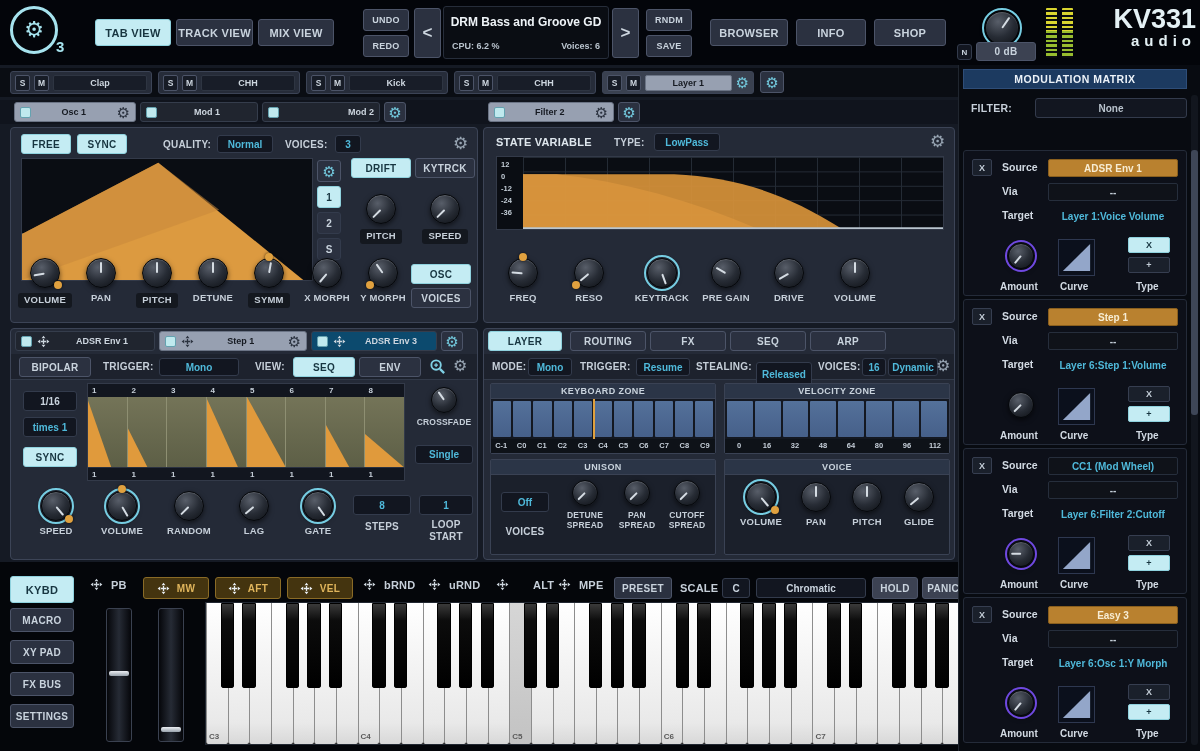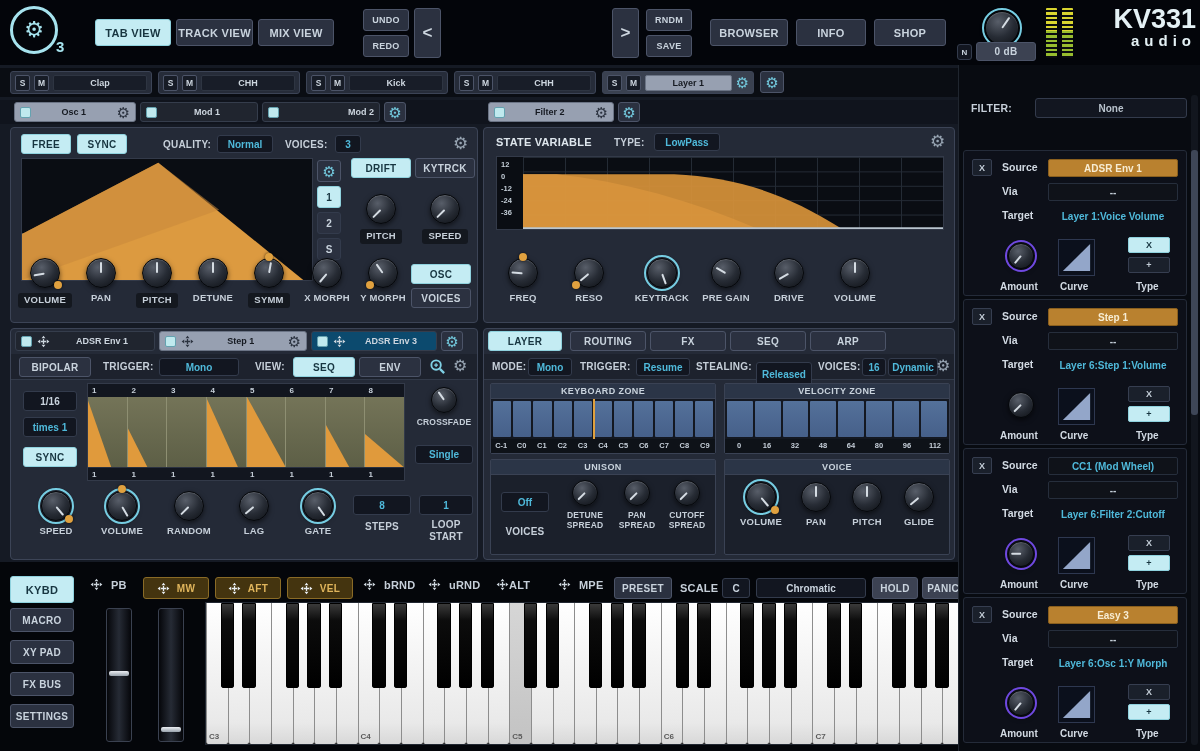--- a/index.html
+++ b/index.html
@@ -154,20 +154,27 @@
     <div id="logo-ring">
         <span class="gear">⚙</span>
       </div>
     <div id="logo-num">3</div>
     <div class="btn big active abs" style="left:95px;top:19px;width:76px;height:27px">TAB VIEW</div>
     <div class="btn big abs" style="left:176px;top:19px;width:77px;height:27px">TRACK VIEW</div>
     <div class="btn big abs" style="left:258px;top:19px;width:76px;height:27px">MIX VIEW</div>
     <div class="btn abs" style="left:363px;top:9px;width:46px;height:22px;font-size:9px">UNDO</div>
     <div class="btn abs" style="left:363px;top:35px;width:46px;height:22px;font-size:9px">REDO</div>
     <div class="navarrow" style="left:414px">&lt;</div>
+    <div id="preset-box">
+      <div class="pname">DRM Bass and Groove GD</div>
+      <div class="pinfo">
+        <span>CPU: 6.2 %</span>
+        <span>Voices: 6</span>
+      </div>
+    </div>
     <div class="navarrow" style="left:612px">&gt;</div>
     <div class="btn abs" style="left:646px;top:9px;width:46px;height:22px;font-size:9px">RNDM</div>
     <div class="btn abs" style="left:646px;top:35px;width:46px;height:22px;font-size:9px">SAVE</div>
     <div class="btn big abs" style="left:710px;top:19px;width:78px;height:27px">BROWSER</div>
     <div class="btn big abs" style="left:796px;top:19px;width:70px;height:27px">INFO</div>
     <div class="btn big abs" style="left:874px;top:19px;width:72px;height:27px">SHOP</div>
     <div class="knob k34 ring-cyan" style="left:985px;top:11px;--a:35deg"></div>
     <div class="vbox lt abs" style="left:957px;top:44px;width:15px;height:16px;font-size:8px">N</div>
     <div class="btn abs" style="left:976px;top:42px;width:60px;height:19px;background:#3c4252">0 dB</div>
     <div class="meter-col" style="left:1046px">
@@ -657,21 +664,21 @@
         <path d="M10 1l3 4H7zM10 19l-3-4h6zM1 10l4-3v6zM19 10l-4 3v-6zM9 6h2v8H9zM6 9h8v2H6z"></path>
       </svg>
     <span class="lbl" style="font-size:11px">bRND</span>
   </div>
   <div class="abs" style="left:428px;top:578px;display:flex;align-items:center;gap:8px">
     <svg class="mv" viewBox="0 0 20 20">
         <path d="M10 1l3 4H7zM10 19l-3-4h6zM1 10l4-3v6zM19 10l-4 3v-6zM9 6h2v8H9zM6 9h8v2H6z"></path>
       </svg>
     <span class="lbl" style="font-size:11px">uRND</span>
   </div>
-  <div class="abs" style="left:496px;top:578px;display:flex;align-items:center;gap:0">
+  <div class="abs" style="left:496px;top:578px;display:flex;align-items:center;gap:24px">
     <svg class="mv" viewBox="0 0 20 20">
         <path d="M10 1l3 4H7zM10 19l-3-4h6zM1 10l4-3v6zM19 10l-4 3v-6zM9 6h2v8H9zM6 9h8v2H6z"></path>
       </svg>
     <span class="lbl" style="font-size:11px">ALT</span>
   </div>
   <div class="abs" style="left:558px;top:578px;display:flex;align-items:center;gap:8px">
     <svg class="mv" viewBox="0 0 20 20">
         <path d="M10 1l3 4H7zM10 19l-3-4h6zM1 10l4-3v6zM19 10l-4 3v-6zM9 6h2v8H9zM6 9h8v2H6z"></path>
       </svg>
     <span class="lbl" style="font-size:11px">MPE</span>
@@ -756,20 +763,21 @@
       <div class="bkey" style="left: 73.3714%; width: 1.77143%;"></div>
       <div class="bkey" style="left: 76.2286%; width: 1.77143%;"></div>
       <div class="bkey" style="left: 81.9429%; width: 1.77143%;"></div>
       <div class="bkey" style="left: 84.8%; width: 1.77143%;"></div>
       <div class="bkey" style="left: 90.5143%; width: 1.77143%;"></div>
       <div class="bkey" style="left: 93.3714%; width: 1.77143%;"></div>
       <div class="bkey" style="left: 96.2286%; width: 1.77143%;"></div>
     </div>
 
   <div id="modmatrix">
+    <div id="mm-header">MODULATION MATRIX</div>
     <span class="lbl abs" style="left:12px;top:37px;font-size:10.5px">FILTER:</span>
     <div class="vbox lt abs" style="left:76px;top:33px;width:152px;height:20px;color:#b9c3cd">None</div>
     <div id="mm-scroll"></div>
     <div id="mm-thumb"></div>
 
     <div class="mm-slot" style="top:85px">
       <div class="mm-x">X</div>
       <span class="mm-lab" style="top:10px">Source</span>
       <div class="mm-field src chip-orange" style="top:8px">ADSR Env 1</div>
       <span class="mm-lab" style="top:34px">Via</span>

